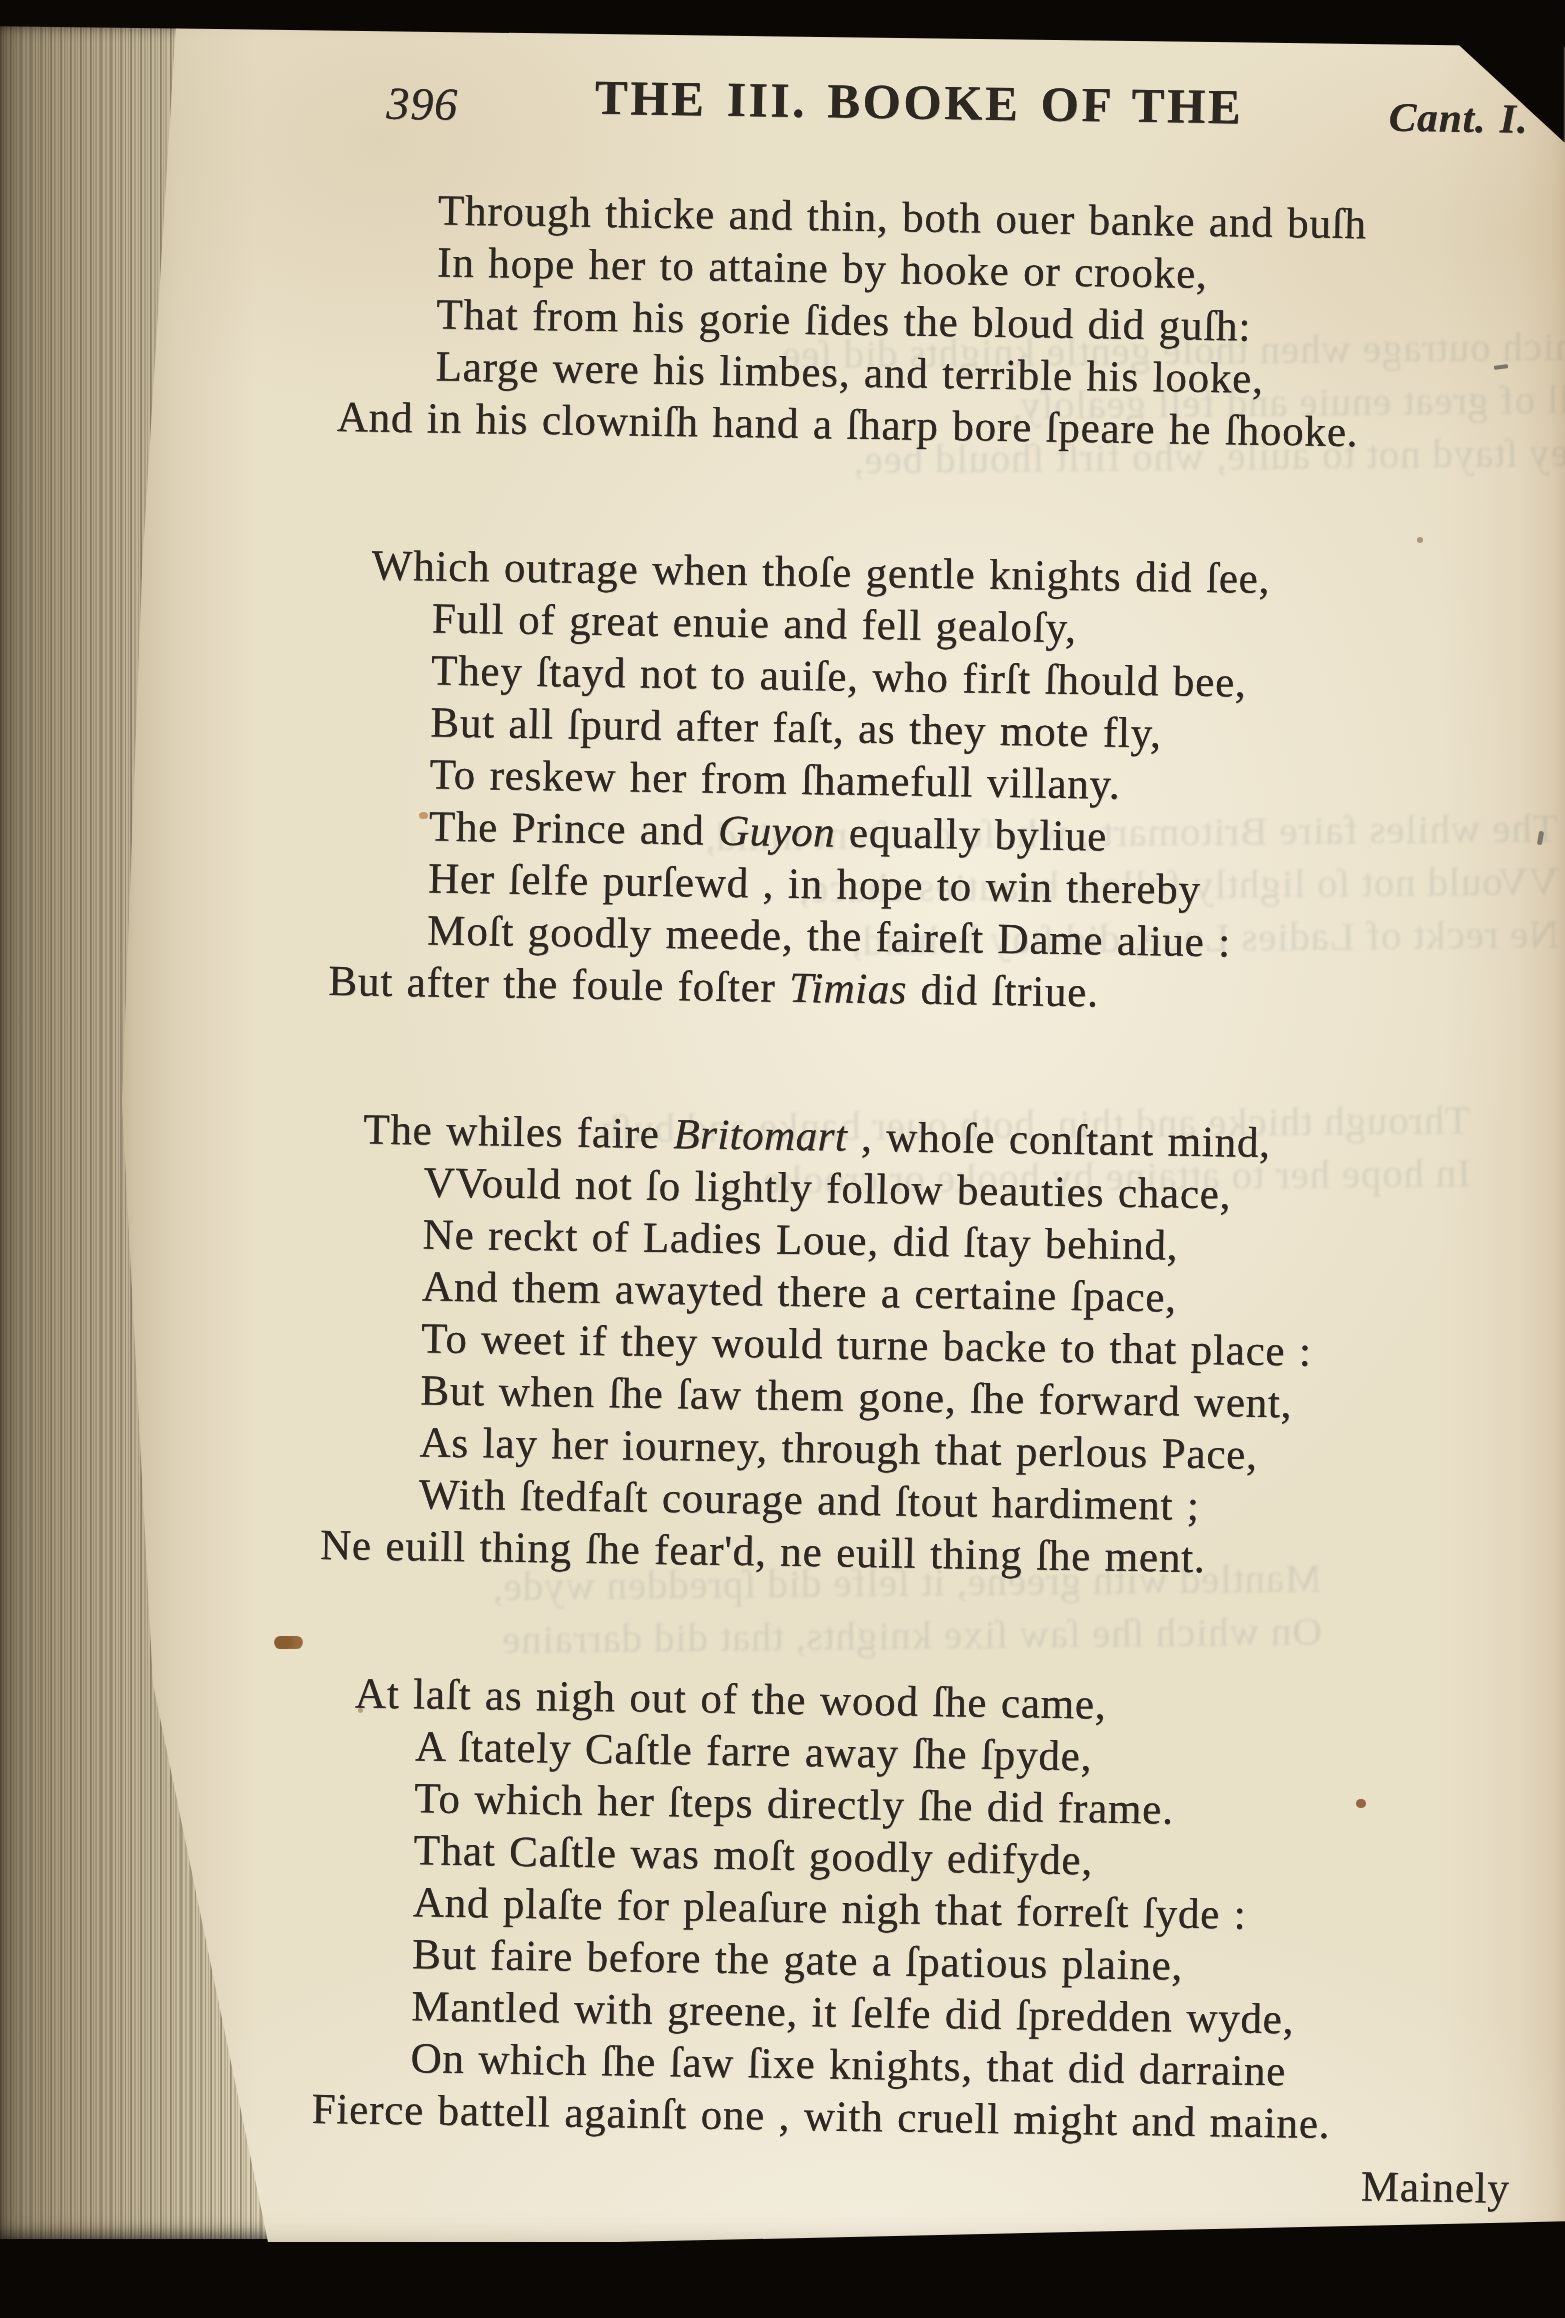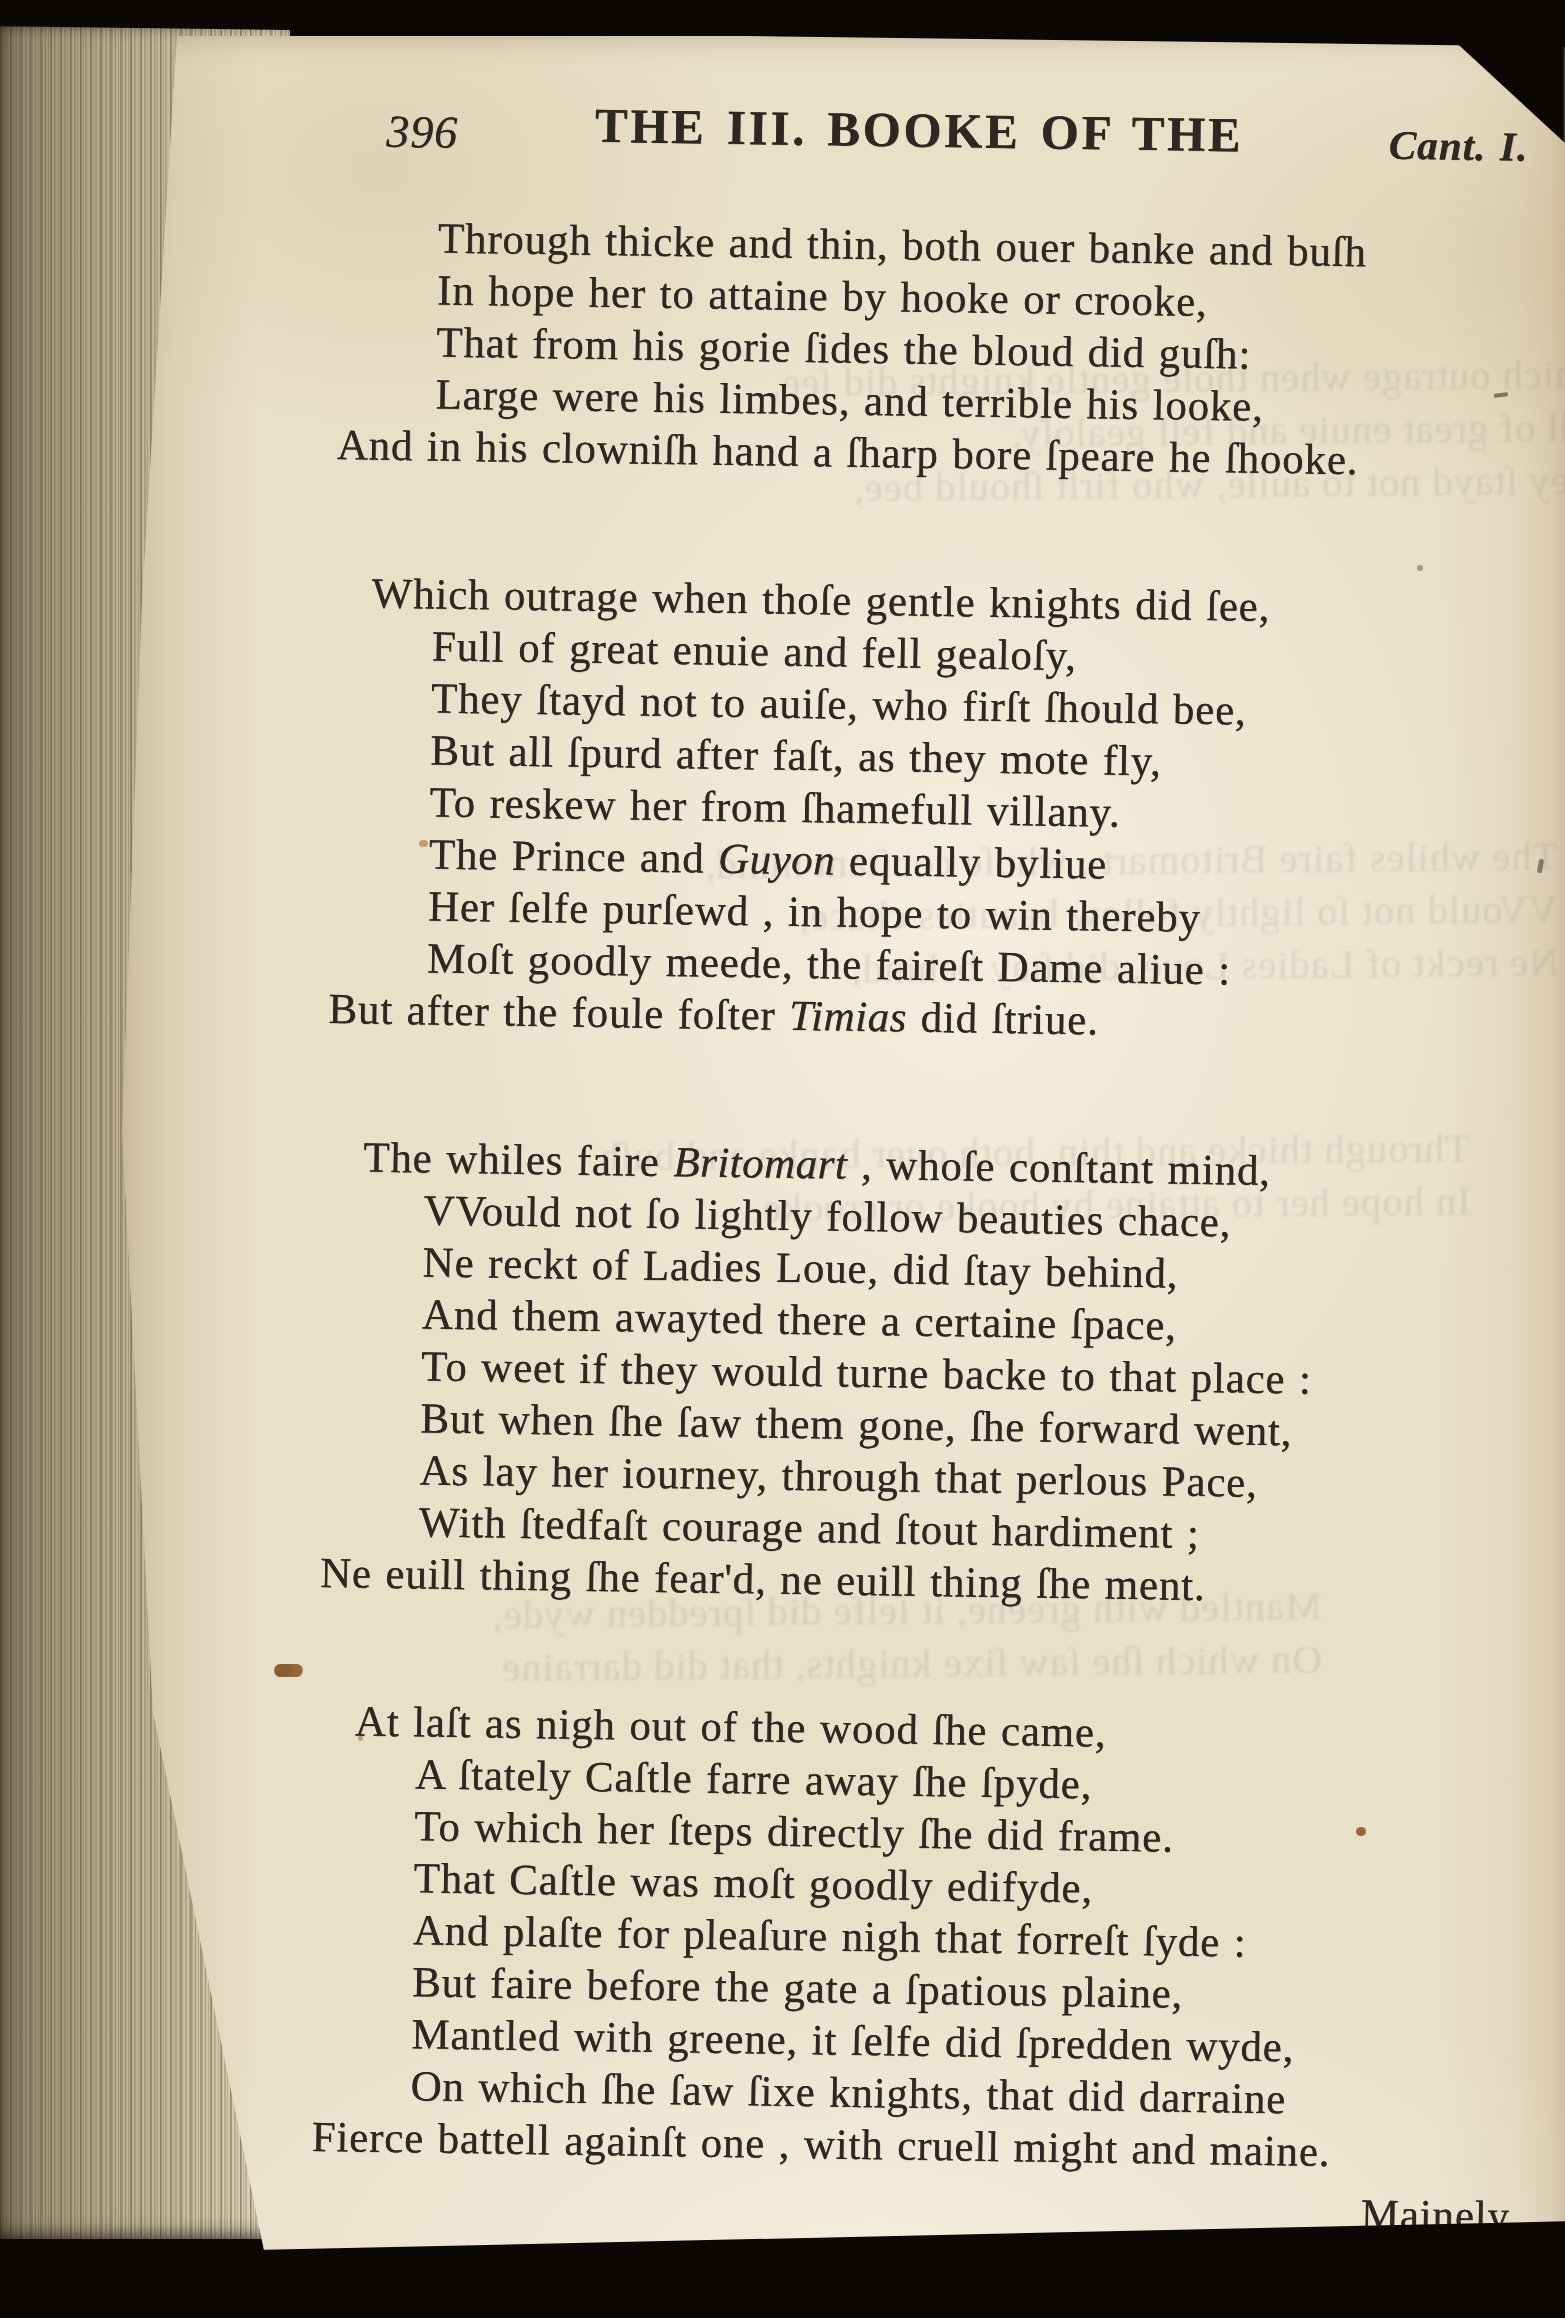--- a/index.html
+++ b/index.html
@@ -16,21 +16,21 @@
     position:absolute;left:0;top:22.3px;width:290px;height:2217px;z-index:1;
     background:
       repeating-linear-gradient(90deg, rgba(80,66,45,.34) 0 1.6px, rgba(0,0,0,0) 1.6px 4.8px, rgba(112,96,70,.28) 4.8px 5.8px, rgba(0,0,0,0) 5.8px 10px),
       repeating-linear-gradient(90deg, rgba(58,46,30,.18) 0 1.1px, rgba(0,0,0,0) 1.1px 3.2px),
       linear-gradient(90deg,#6f6450 0%,#968a70 8%,#ab9d81 22%,#bbae92 42%,#c8bc9f 62%,#d4caae 80%,#ddd3b8 92%,#e2d8bf 100%);
     box-shadow:inset 0 11.7px 16px -9.6px rgba(0,0,0,.75), inset 0 -14px 18px -10.6px rgba(0,0,0,.7);
   }
 
   
   .page{
-    position:absolute;left:120px;top:36px;width:1446px;height:2234px;z-index:2;
+    position:absolute;left:120px;top:8px;width:1446px;height:2234px;z-index:2;
     background-color:var(--paper,#e9e0c8);
     background-image:
       radial-gradient(ellipse 798px 1010px at 58% 40%, rgba(255,252,242,.5), rgba(255,252,242,0) 72%),
       radial-gradient(ellipse 532px 383px at 18% 6%, rgba(188,166,124,.22), rgba(188,166,124,0) 70%),
       radial-gradient(ellipse 585px 340px at 98% 10%, rgba(196,172,132,.28), rgba(196,172,132,0) 72%),
       radial-gradient(ellipse 1064px 479px at 52% 100%, rgba(252,250,242,.5), rgba(252,250,242,0) 75%),
       linear-gradient(90deg, rgba(156,130,90,.38) 0px, rgba(156,130,90,.14) 58px, rgba(156,130,90,0) 138px),
       linear-gradient(270deg, rgba(176,142,104,.30) 0px, rgba(176,142,104,.10) 48px, rgba(176,142,104,0) 128px);
     clip-path:polygon(57px 0px, 100% 0px, 100% 100%, 148px 100%, 33px 75%, 2.1px 49%, 22.3px 25%);
     box-shadow:inset 0 18px 32px -22.3px rgba(110,85,50,.45), inset 0 -14px 30px -19px rgba(110,85,55,.4);

